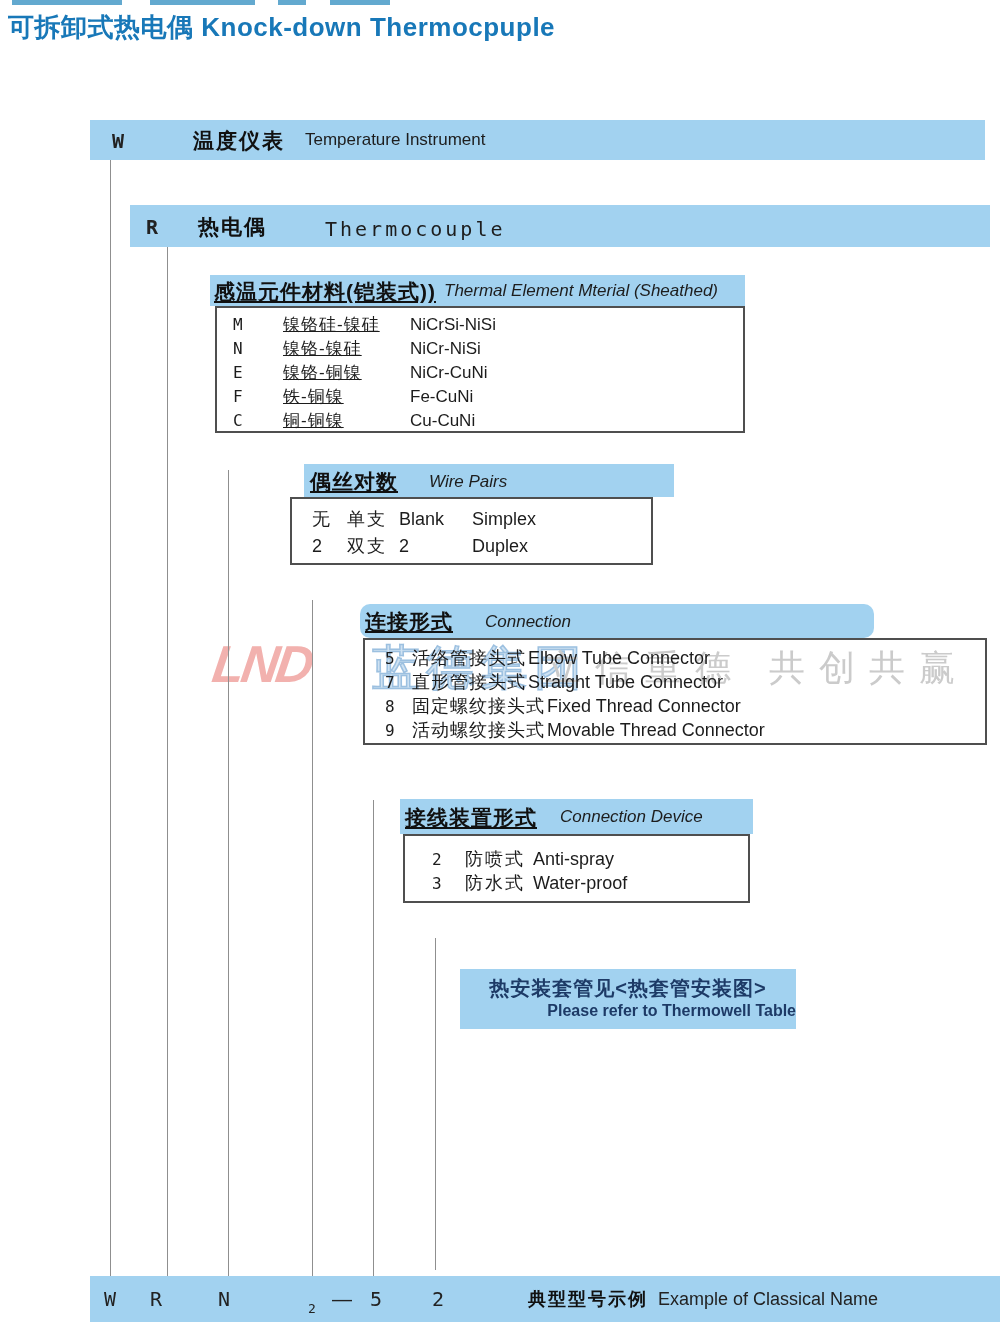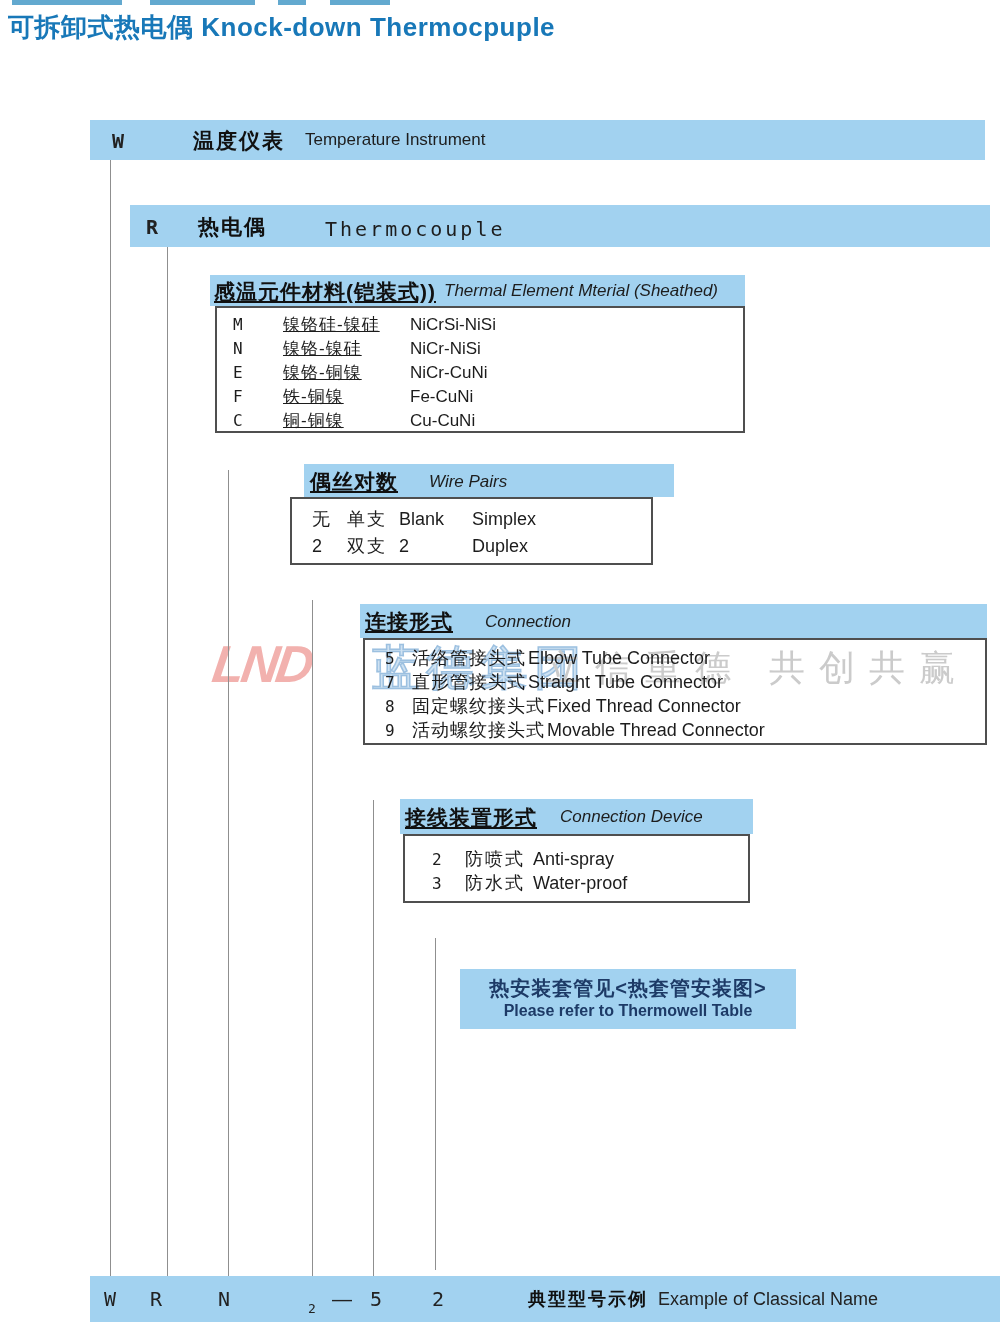--- a/index.html
+++ b/index.html
@@ -51,21 +51,21 @@
   .hdr .hen{position:absolute;font-size:17px;color:#1d1d1d;font-style:italic;}
 
   .hdr-material{left:210px;top:275px;width:535px;height:31px;}
   .hdr-material .hcn{left:4px;top:3px;}
   .hdr-material .hen{left:234px;top:6px;}
 
   .hdr-wire{left:285px;top:464px;width:370px;height:33px;margin-left:19px;}
   .hdr-wire .hcn{left:6px;top:4px;}
   .hdr-wire .hen{left:125px;top:8px;}
 
-  .hdr-connection{left:360px;top:604px;width:627px;height:34px;}
+  .hdr-connection{left:360px;top:604px;width:514px;height:34px;border-radius:10px;}
   .hdr-connection .hcn{left:5px;top:4px;}
   .hdr-connection .hen{left:125px;top:8px;}
 
   .hdr-device{left:400px;top:799px;width:353px;height:35px;}
   .hdr-device .hcn{left:5px;top:5px;}
   .hdr-device .hen{left:160px;top:8px;}
 
   
   .tbody{position:absolute;border:2px solid #4f4f4f;background:transparent;z-index:2;box-sizing:border-box;}
   .body-material{left:215px;top:306px;width:530px;height:127px;padding:5px 0 0 16px;}
@@ -85,21 +85,21 @@
   .body-connection .c-code{width:27px;font-family:"DejaVu Sans Mono",monospace;font-size:16px;}
   .body-connection .c-cn{letter-spacing:1px;margin-right:2px;}
   .body-device .trow{height:24px;font-size:18px;}
   .body-device .c-code{width:33px;font-family:"DejaVu Sans Mono",monospace;font-size:16px;}
   .body-device .c-cn{width:68px;letter-spacing:2px;}
 
   
   .thermowell{position:absolute;left:460px;top:969px;width:336px;height:60px;background:#a2d2f0;
               z-index:2;text-align:center;color:#1d3a66;}
   .thermowell .l1{margin-top:6px;font-size:20px;font-weight:bold;letter-spacing:1px;}
-  .thermowell .l2{font-size:16px;font-weight:bold;}
+  .thermowell .l2{font-size:16px;font-weight:bold;text-align:right;}
 
   
   .bar-example{left:90px;top:1276px;width:910px;height:46px;}
   .bar-example span{top:0;line-height:46px;}
   .bar-example .ecode{font-family:"DejaVu Sans Mono",monospace;font-size:20px;color:#222;}
   .e1{left:14px;} .e2{left:60px;} .e3{left:128px;}
   .e4{left:218px;font-family:"DejaVu Sans Mono",monospace;font-size:13px !important;line-height:66px !important;color:#222;}
   .edash{left:242px;font-size:20px;color:#222;}
   .e5{left:280px;} .e6{left:342px;}
   .elabel-cn{left:438px;font-weight:bold;font-size:18px;color:#111;letter-spacing:2px;}

